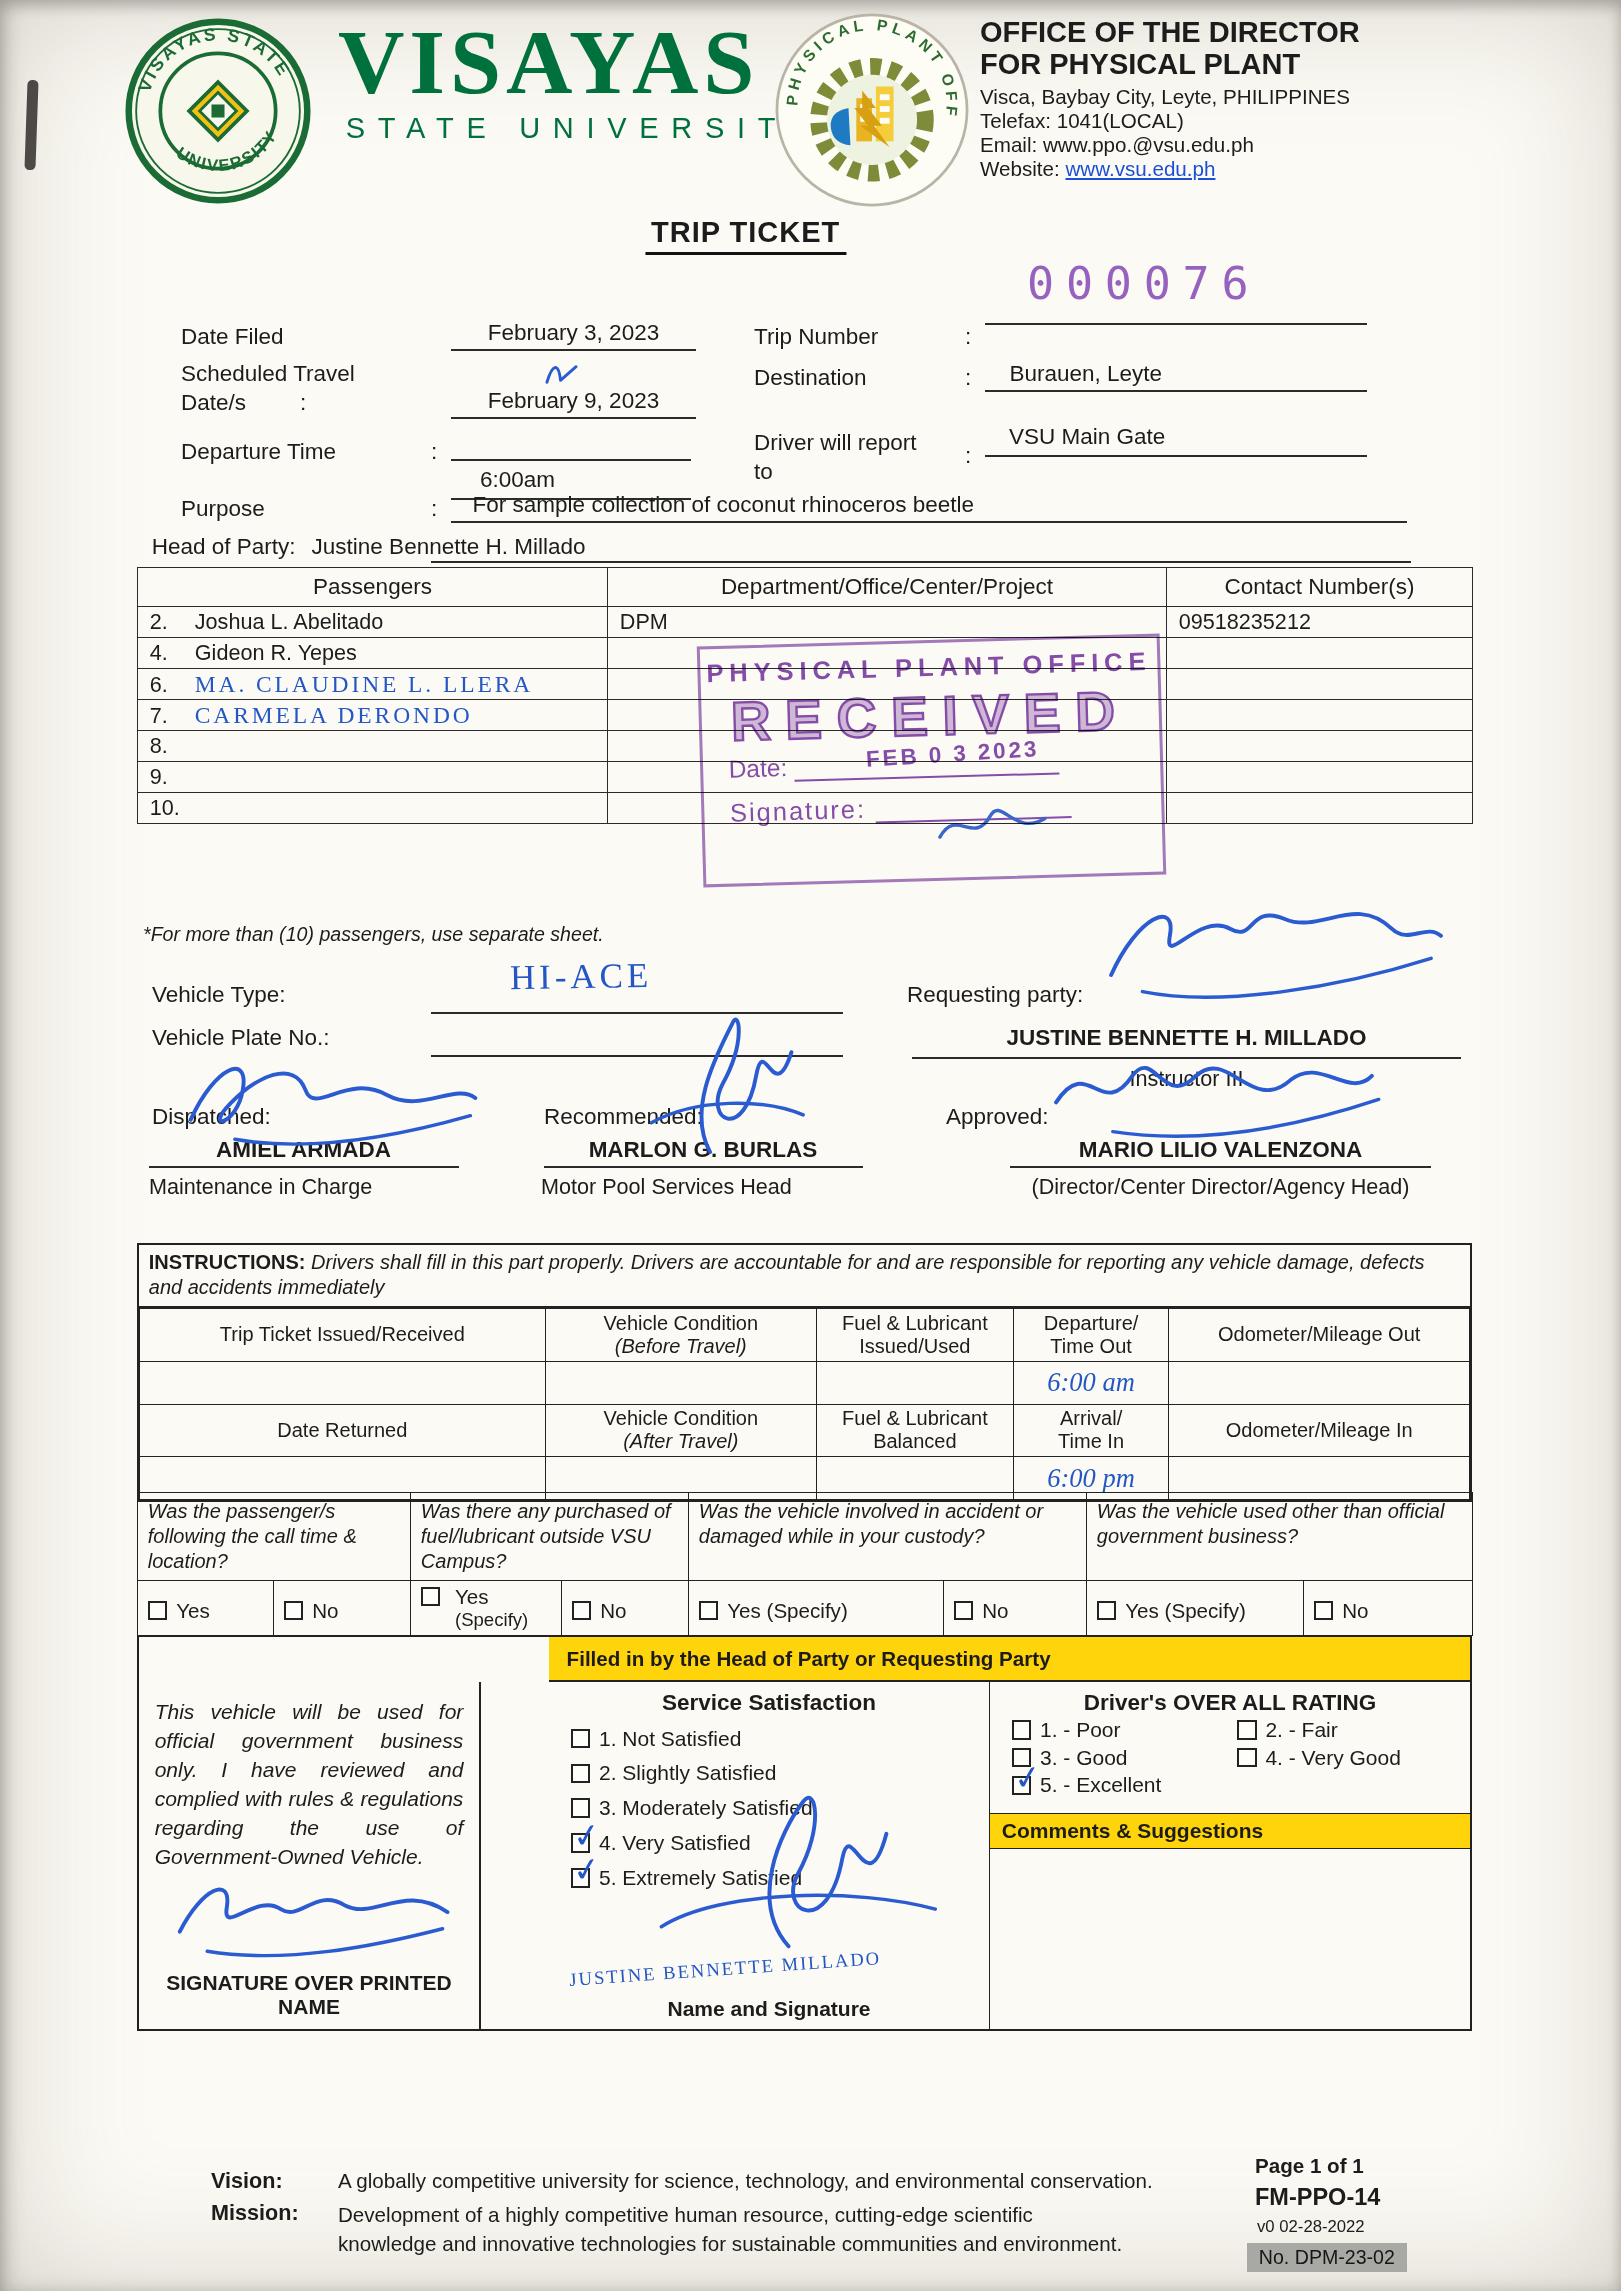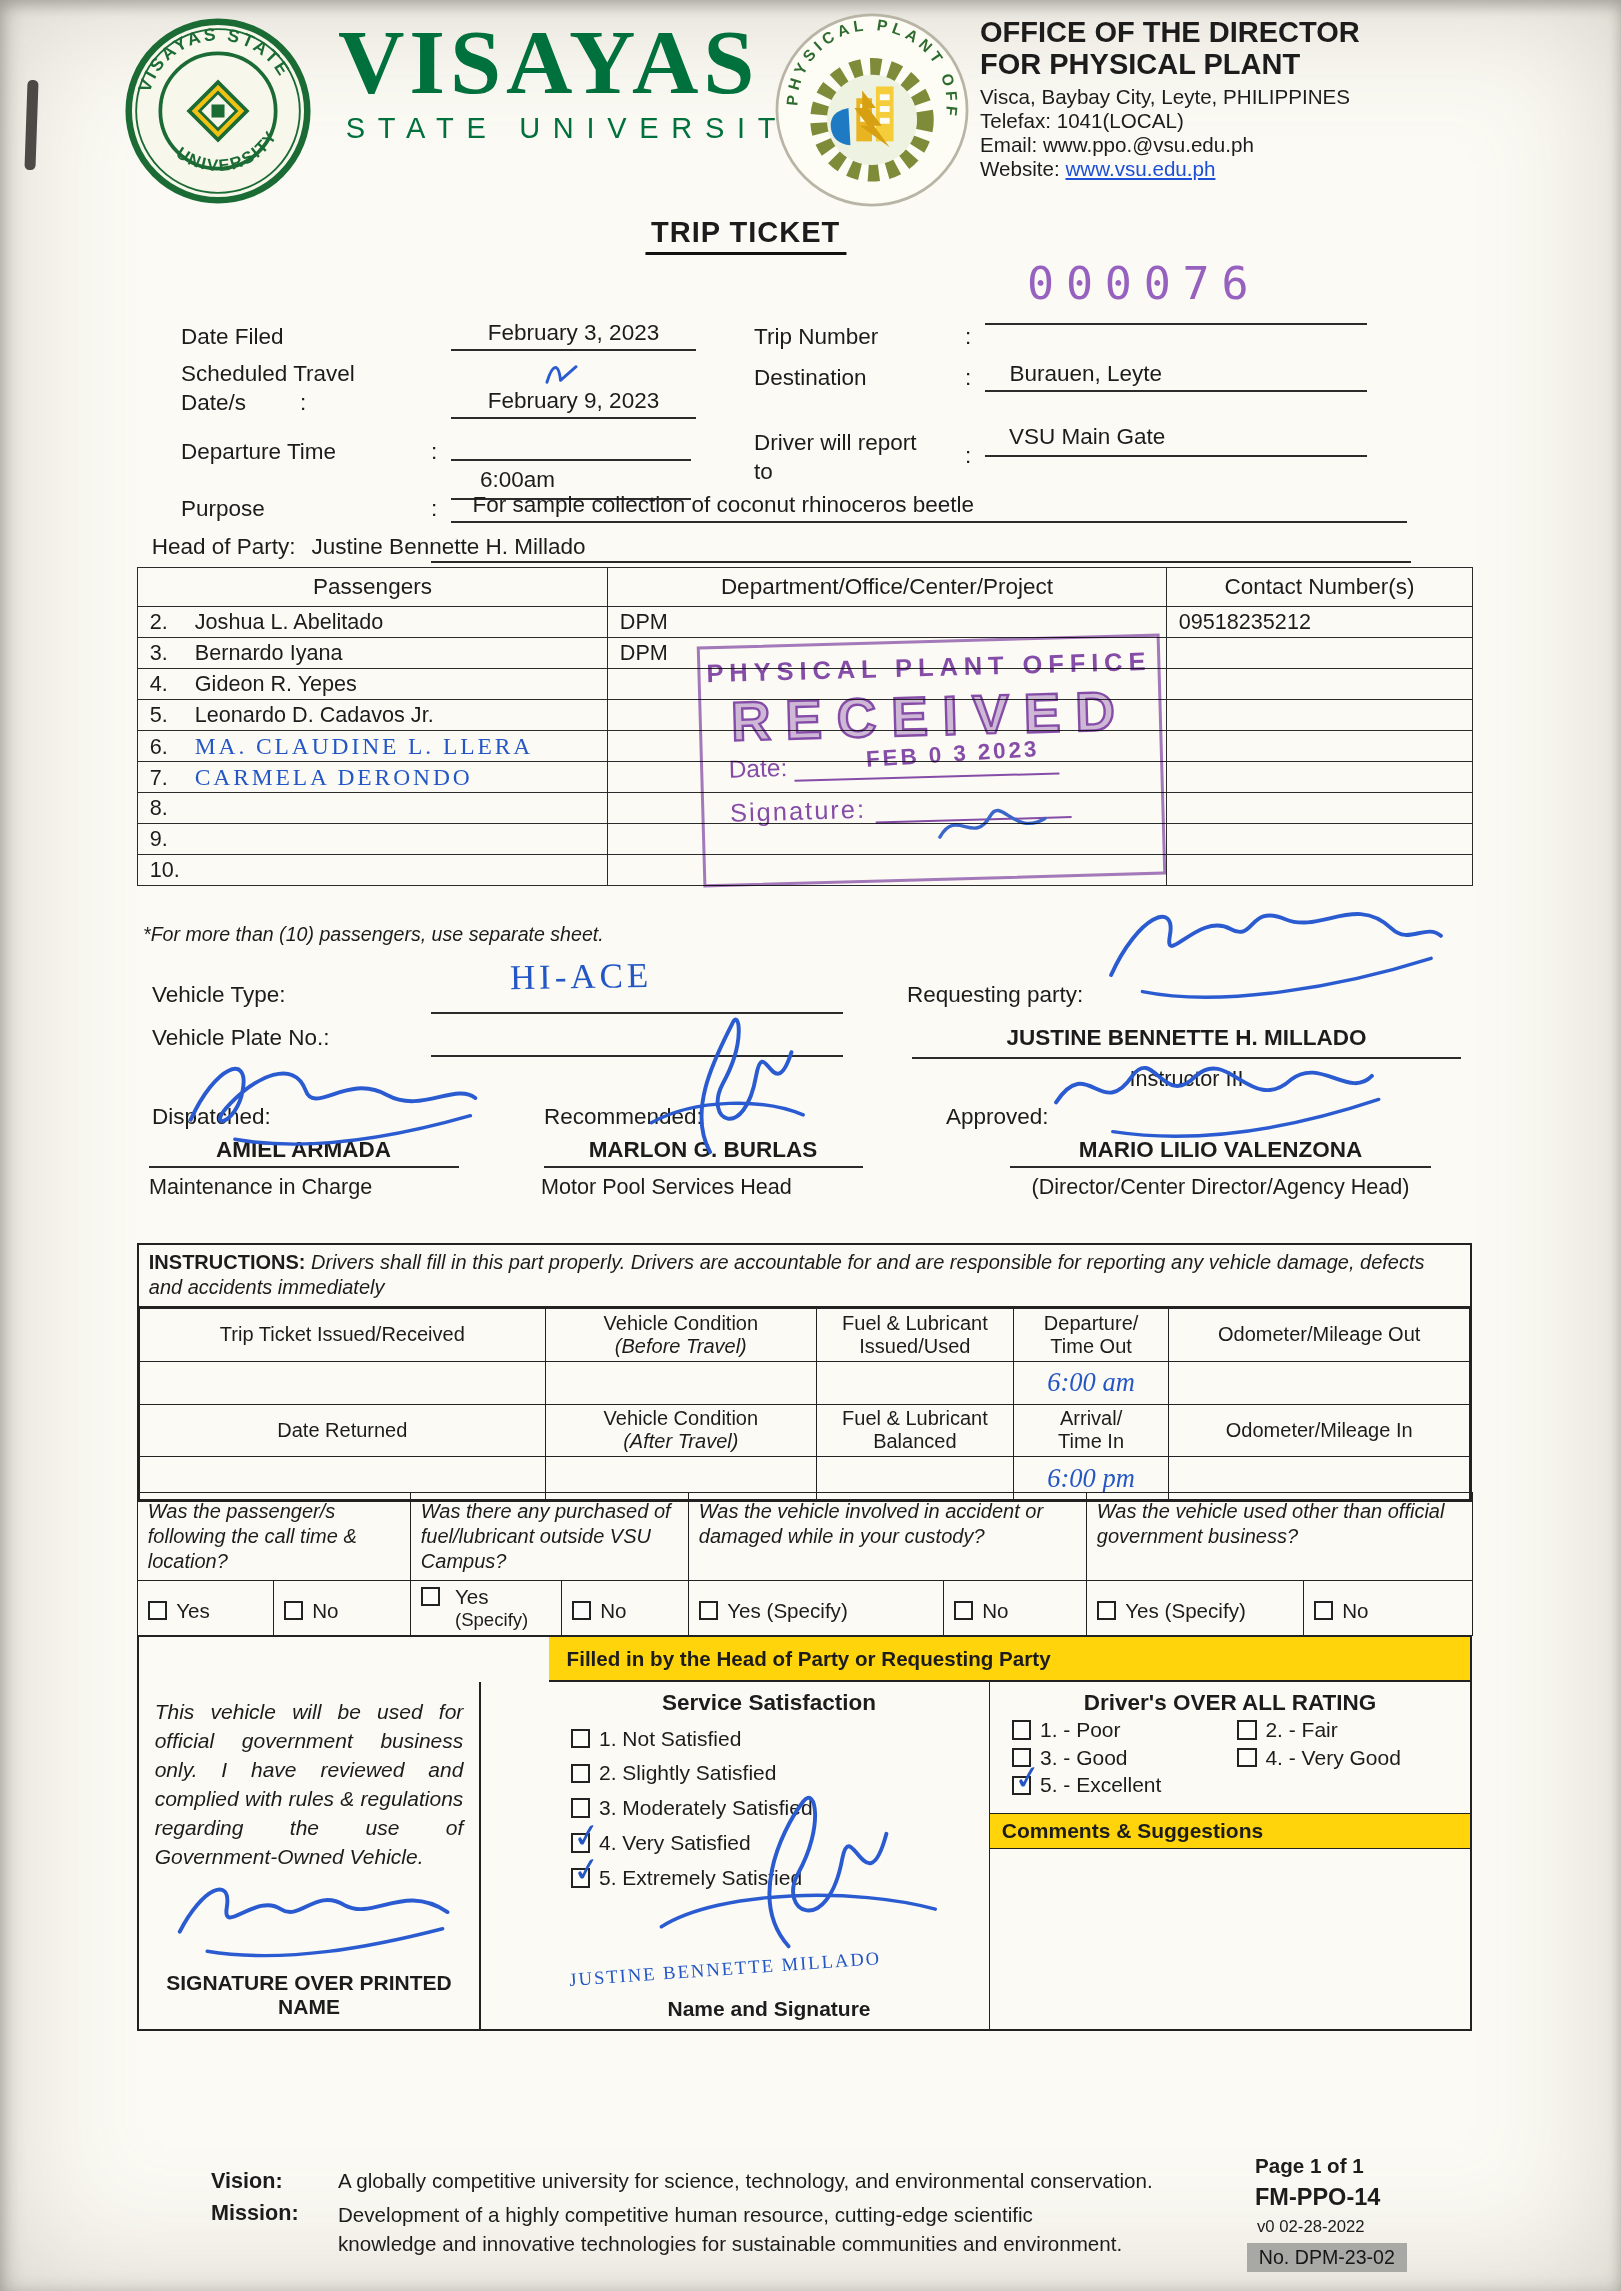--- a/index.html
+++ b/index.html
@@ -192,31 +192,21 @@
       <th>Passengers</th>
       <th>Department/Office/Center/Project</th>
       <th>Contact Number(s)</th>
     </tr>
     <tr>
       <td><span class="pnum">2.</span><span>Joshua L. Abelitado</span></td>
       <td>DPM</td>
       <td>09518235212</td>
     </tr>
     <tr>
-      <td><span class="pnum">3.</span><span>Bernardo Iyana</span></td>
-      <td>DPM</td>
-      <td></td>
-    </tr>
-    <tr>
       <td><span class="pnum">4.</span><span>Gideon R. Yepes</span></td>
-      <td></td>
-      <td></td>
-    </tr>
-    <tr>
-      <td><span class="pnum">5.</span><span>Leonardo D. Cadavos Jr.</span></td>
       <td></td>
       <td></td>
     </tr>
     <tr>
       <td><span class="pnum">6.</span><span class="hw-caps" style="font-size:23.5px;">MA. CLAUDINE L. LLERA</span></td>
       <td></td>
       <td></td>
     </tr>
     <tr>
       <td><span class="pnum">7.</span><span class="hw-caps" style="font-size:23.5px;">CARMELA DERONDO</span></td>

